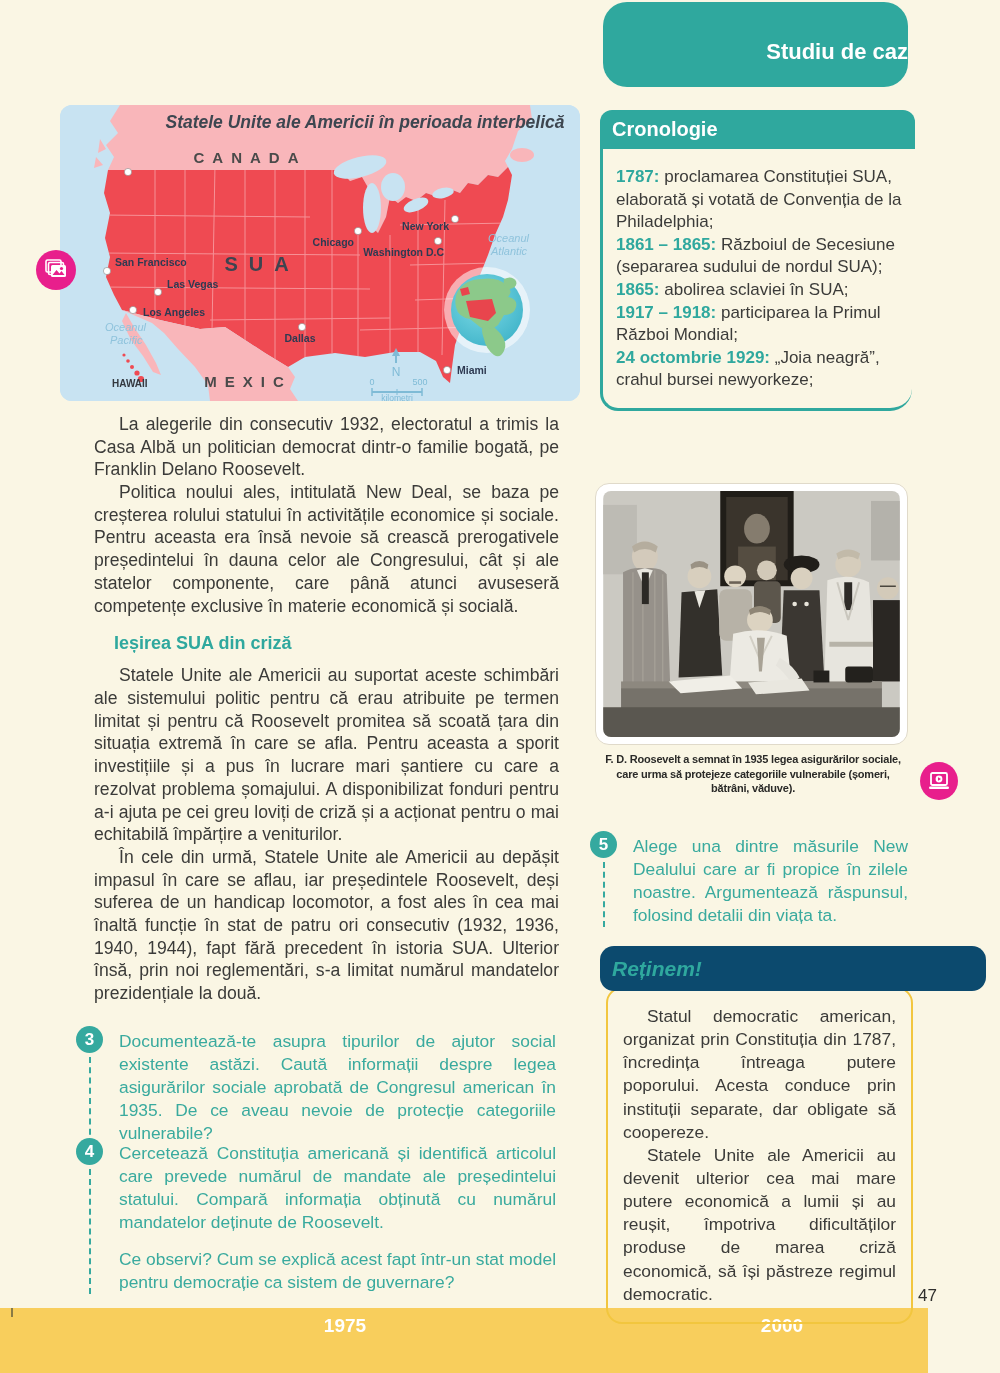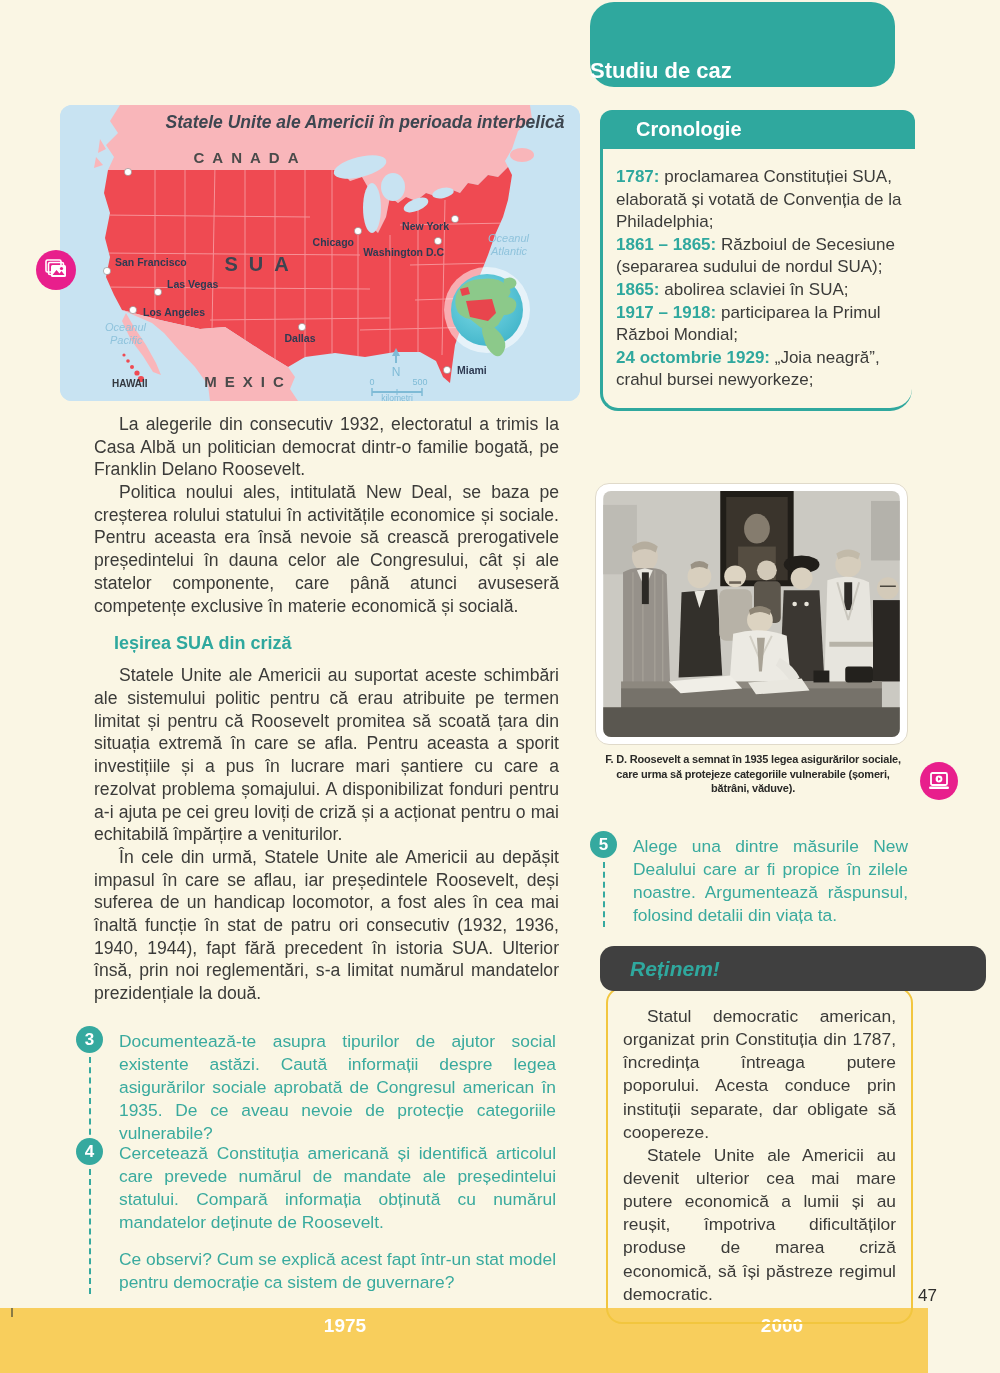--- a/index.html
+++ b/index.html
@@ -1,27 +1,27 @@
 <!DOCTYPE html>
 <html><head>
 <meta charset="utf-8">
 <style>
   html,body{margin:0;padding:0;}
   body{background:#e8e4d4;font-family:"Liberation Sans","DejaVu Sans",sans-serif;}
   .page{position:relative;width:1000px;height:1373px;background:#FAF6E4;overflow:hidden;margin:0 auto;}
 
   
-  .tab{position:absolute;left:590px;top:2px;width:305px;height:85px;background:#2FA89E;
-       border-radius:24px;display:flex;align-items:flex-end;justify-content:flex-start;
-       padding-bottom:3px;box-sizing:border-box;}
+  .tab{position:absolute;left:603px;top:2px;width:305px;height:85px;background:#2FA89E;
+       border-radius:24px;display:flex;align-items:flex-end;justify-content:flex-end;
+       padding-bottom:22px;box-sizing:border-box;}
   .tab span{color:#fff;font-weight:bold;font-size:22px;}
 
   
   .crono-header{position:absolute;left:600px;top:110px;width:315px;height:39px;background:#2FA89E;
-       border-radius:12px 12px 0 0;display:flex;align-items:center;box-sizing:border-box;padding-left:36px;}
+       border-radius:12px 12px 0 0;display:flex;align-items:center;box-sizing:border-box;padding-left:12px;}
   .crono-header span{color:#fff;font-weight:bold;font-size:20px;}
   .crono-body{position:absolute;left:600px;top:149px;width:312px;box-sizing:border-box;
        border-left:3px solid #2FA89E;border-bottom:3px solid #2FA89E;
        border-radius:0 0 22px 18px;padding:17px 4px 16px 13px;}
   .crono-entry{font-size:17px;line-height:1.33;color:#3B3B39;}
   .crono-entry b{color:#2FA89E;}
 
   
   .map-panel{position:absolute;left:60px;top:105px;width:520px;height:296px;border-radius:12px;
        overflow:hidden;background:#C8E3F2;}
@@ -51,22 +51,22 @@
   .q5 .q-text{text-align:justify;}
 
   
   .photo-card{position:absolute;left:595px;top:483px;width:313px;height:262px;background:#fff;
        border:1px solid #E0DACA;border-radius:14px;box-sizing:border-box;padding:7px;}
   .photo-card svg{display:block;border-radius:8px;}
   .caption{position:absolute;left:600px;top:752px;width:306px;text-align:center;color:#2A2A28;
        font-size:11px;font-weight:bold;letter-spacing:-0.2px;line-height:1.32;}
 
   
-  .retinem-header{position:absolute;left:600px;top:946px;width:386px;height:45px;background:#404040;
-       border-radius:14px;display:flex;align-items:center;box-sizing:border-box;padding-left:30px;z-index:2;}
+  .retinem-header{position:absolute;left:600px;top:946px;width:386px;height:45px;background:#0c4a6e;
+       border-radius:14px;display:flex;align-items:center;box-sizing:border-box;padding-left:12px;z-index:2;}
   .retinem-header span{color:#2FA89E;font-weight:bold;font-style:italic;font-size:21px;}
   .retinem-body{position:absolute;left:606px;top:987px;width:307px;box-sizing:border-box;z-index:1;
        border:2.5px solid #F2C63E;border-radius:16px;padding:16px 15px 16px 15px;
        color:#3B3B39;font-size:17.4px;line-height:1.33;}
   .retinem-body p{margin:0;text-indent:24px;text-align:justify;}
 
   
   .page-number{position:absolute;left:918px;top:1286px;font-size:17px;color:#2F2F2D;}
   .timeline-bar{position:absolute;left:0;top:1308px;width:928px;height:65px;background:#F8CE5C;}
   .timeline-tick{position:absolute;left:11px;top:0;width:2px;height:9px;background:#8a7a44;}

